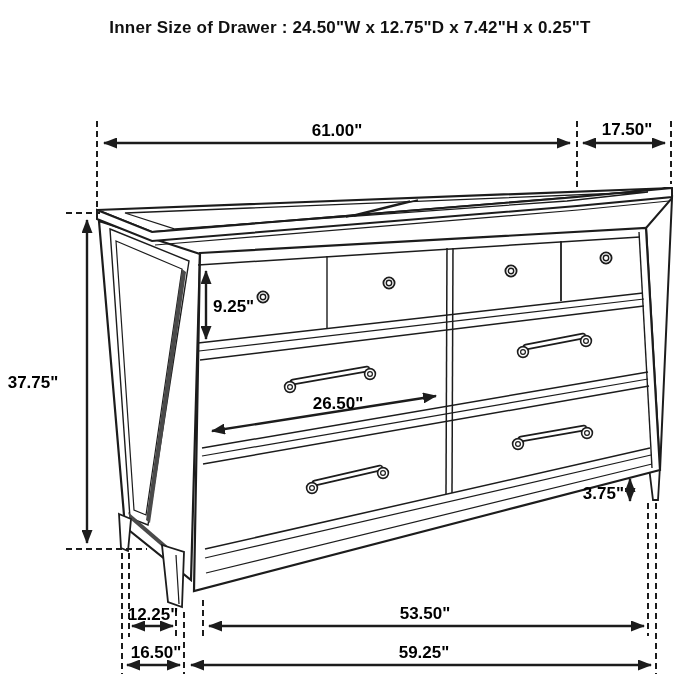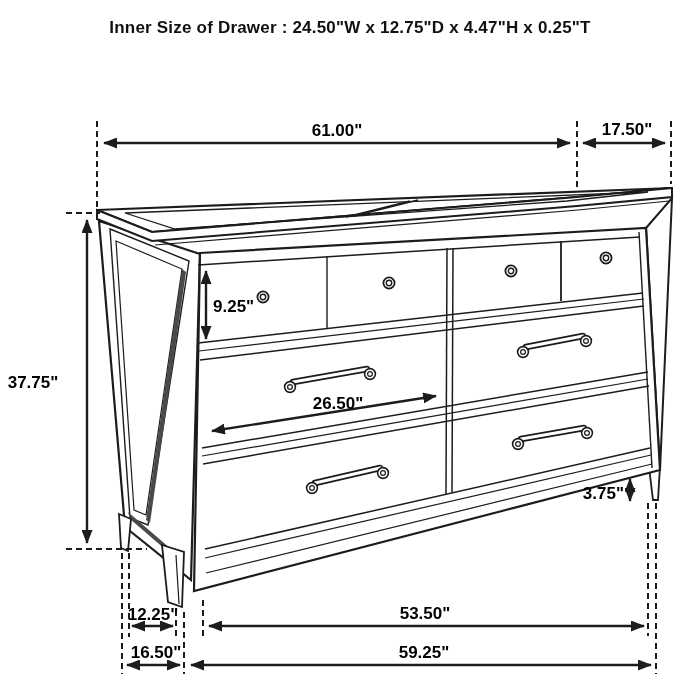--- a/index.html
+++ b/index.html
@@ -11,21 +11,21 @@
   .w{fill:#ffffff;stroke:#1c1c1c;}
   .dim{stroke:#1c1c1c;stroke-width:2.4;fill:none;}
   .dash{stroke:#1c1c1c;stroke-width:2;fill:none;stroke-dasharray:6 4;}
   .dimtxt{font-family:"Liberation Sans",sans-serif;font-size:17px;font-weight:bold;fill:#000;}
   .shade{fill:#4a4a4a;stroke:none;}
 </style>
 </head>
 <body>
 
 <div class="page">
-  <div class="diagram-title">Inner Size of Drawer : 24.50"W x 12.75"D x 4.47"H x 0.25"T</div>
+  <div class="diagram-title">Inner Size of Drawer : 24.50"W x 12.75"D x 7.42"H x 0.25"T</div>
 
   <svg width="700" height="700" viewBox="0 0 700 700">
     <defs>
       <marker id="arr" markerUnits="userSpaceOnUse" markerWidth="15" markerHeight="11" refX="13" refY="5.5" orient="auto-start-reverse">
         <path d="M0,0 L14,5.5 L0,11 z" fill="#1c1c1c"></path>
       </marker>
     </defs>
 
     <g>
 

